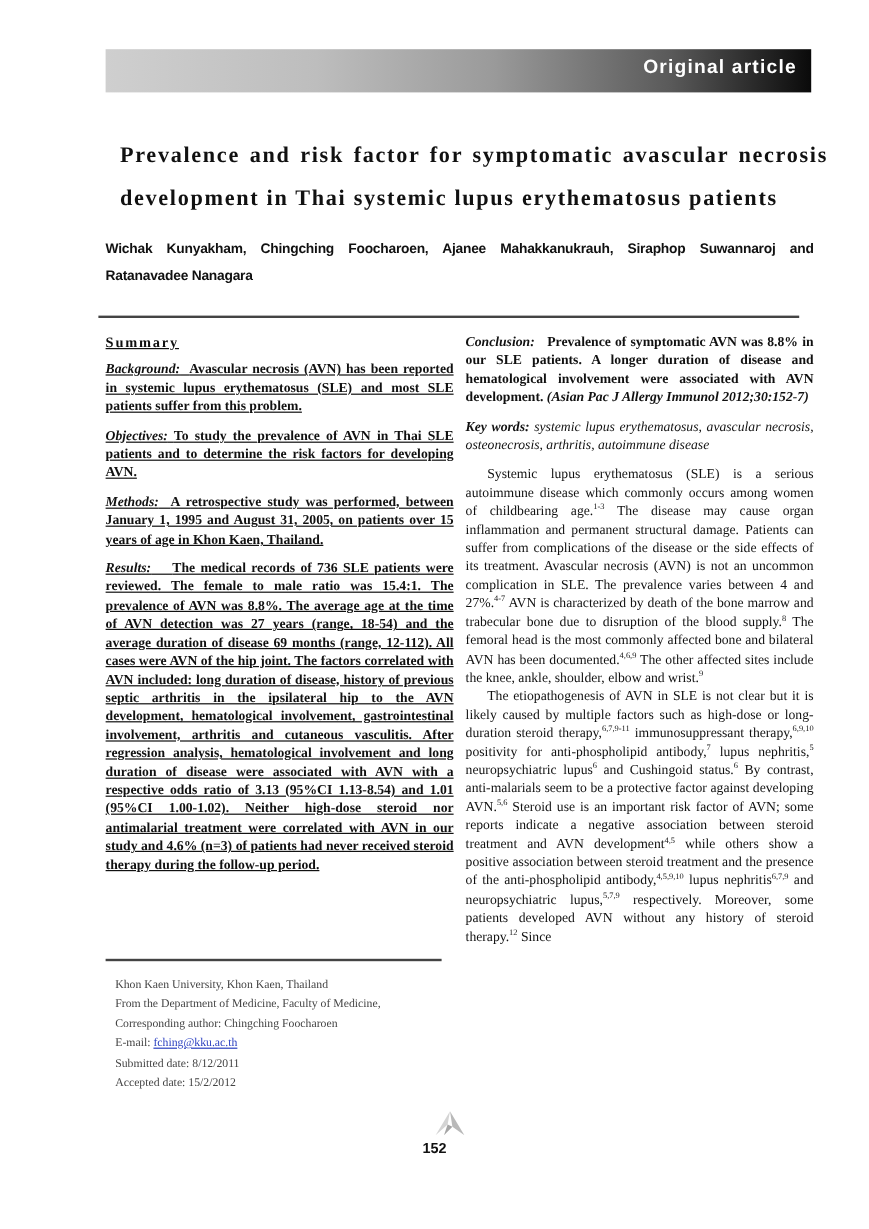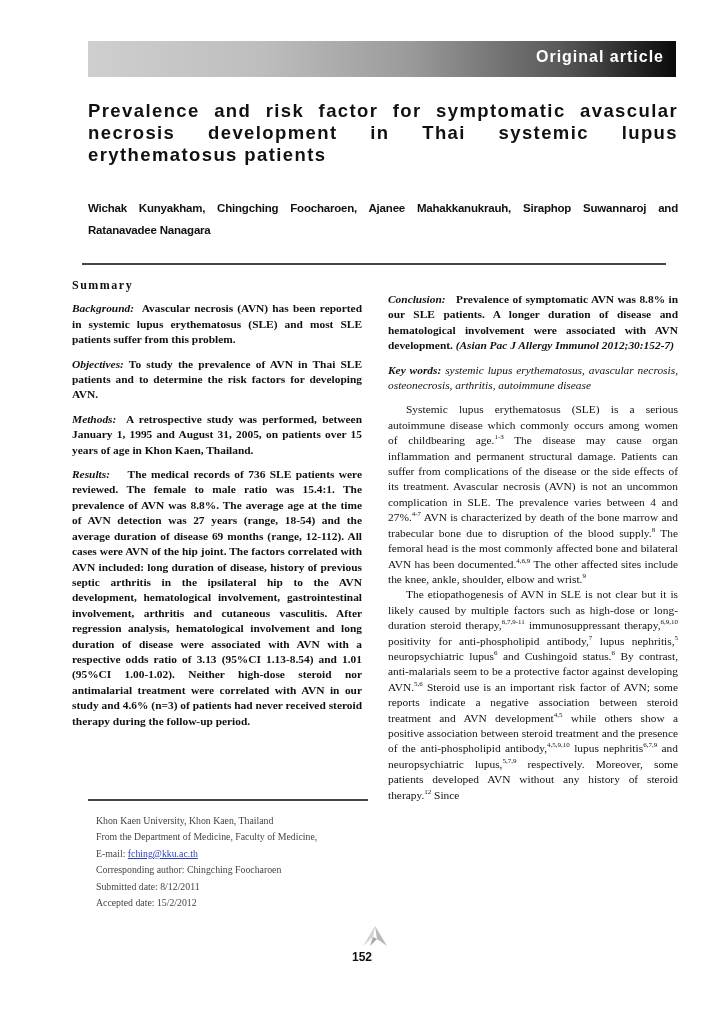--- a/index.html
+++ b/index.html
@@ -8,34 +8,34 @@
     position: absolute; left: 88px; top: 41px; width: 588px; height: 36px;
     background: linear-gradient(to right, #cfcfcf 0%, #bdbdbd 30%, #9a9a9a 55%, #5a5a5a 80%, #0a0a0a 100%);
   }
   .banner span {
     position: absolute; right: 12px; top: 7px;
     font-family: "Liberation Sans", sans-serif; font-weight: bold; font-size: 16px;
     color: #ffffff; letter-spacing: 1px;
   }
   .title {
     position: absolute; left: 88px; top: 100px; width: 590px;
-    font-family: Liberation Sans, sans-serif; font-weight: bold; font-size: 18.5px;
-    line-height: 22px; letter-spacing: 1.4px; text-align: justify; text-align-last: left; margin: 0;
+    font-family: Liberation Serif, serif; font-weight: bold; font-size: 18.5px;
+    line-height: 36px; letter-spacing: 1.4px; text-align: justify; text-align-last: left; margin: 12px;
   }
   .authors {
     position: absolute; left: 88px; top: 197px; width: 590px;
     font-family: "Liberation Sans", sans-serif; font-weight: bold; font-size: 11.5px;
     line-height: 22px; text-align: justify; letter-spacing: -0.2px; margin: 0;
   }
   .rule-top { position: absolute; left: 82px; top: 263px; width: 584px; height: 2px; background: #444; }
   .col {
     position: absolute; top: 278px; width: 290px;
     font-family: "Liberation Serif", serif; font-size: 11.4px; line-height: 15.4px;
   }
-  .col.left { left: 72px; }
+  .col.left { left: 88px; text-decoration: underline; }
   .col.right { left: 388px; }
   .col p { margin: 0 0 9px 0; text-align: justify; }
   .b { font-weight: bold; }
   .lbl { font-weight: bold; font-style: italic; }
   .it { font-style: italic; }
   .heading-sm { font-family: "Liberation Serif", serif; font-weight: bold; font-size: 12px; letter-spacing: 1.5px; margin: 0 0 8px 0; }
   .intro-head { font-weight: bold; font-size: 12.5px; letter-spacing: 0.8px; margin: 14px 0 2px 0 !important; }
   .intro p { margin: 0; text-indent: 18px; font-weight: normal; }
   sup { font-size: 7px; line-height: 0; vertical-align: super; }
   .rule-left { position: absolute; left: 88px; top: 799px; width: 280px; height: 2px; background: #444; }
@@ -81,28 +81,28 @@
     <span class="lbl">Results:</span>&nbsp;&nbsp;&nbsp;
     <span>The medical records of 736 SLE patients were reviewed.  The female to male ratio was 15.4:1.  The prevalence of AVN was 8.8%.  The average age at the time of AVN detection was 27 years (range, 18-54) and the average duration of disease 69 months (range, 12-112).  All cases were AVN of the hip joint.  The factors correlated with AVN included:  long duration of disease, history of previous septic arthritis in the ipsilateral hip to the AVN development, hematological involvement, gastrointestinal involvement, arthritis and cutaneous vasculitis.  After regression analysis, hematological involvement and long duration of disease were associated with AVN with a respective odds ratio of 3.13 (95%CI 1.13-8.54) and 1.01 (95%CI 1.00-1.02).  Neither high-dose steroid nor antimalarial treatment were correlated with AVN in our study and 4.6% (n=3) of patients had never received steroid therapy during the follow-up period.</span>
   </p>
 </div>
 
 <div class="rule-left"></div>
 
 <div class="affil">
   <div>Khon Kaen University, Khon Kaen, Thailand</div>
   <div>From the Department of Medicine, Faculty of Medicine,</div>
+  <div>Corresponding author: Chingching Foocharoen</div>
   <div><span>E-mail: </span><a>fching@kku.ac.th</a></div>
-  <div>Corresponding author: Chingching Foocharoen</div>
   <div>Submitted date: 8/12/2011</div>
   <div>Accepted date: 15/2/2012</div>
 </div>
 
 <div class="col right">
-  <p class="b" style="margin-top:14px;">
+  <p class="b" style="margin-top:0;">
     <span class="lbl">Conclusion:</span>&nbsp;&nbsp;
     <span>Prevalence of symptomatic AVN was 8.8% in our SLE patients. A longer duration of disease and hematological involvement were associated with AVN development.</span>
     <span class="lbl">(Asian Pac J Allergy Immunol 2012;30:152-7)</span>
   </p>
   <p>
     <span class="lbl">Key words:</span>
     <span class="it">systemic lupus erythematosus, avascular necrosis, osteonecrosis, arthritis, autoimmune disease</span>
   </p>
   <div class="intro">
     <p>

